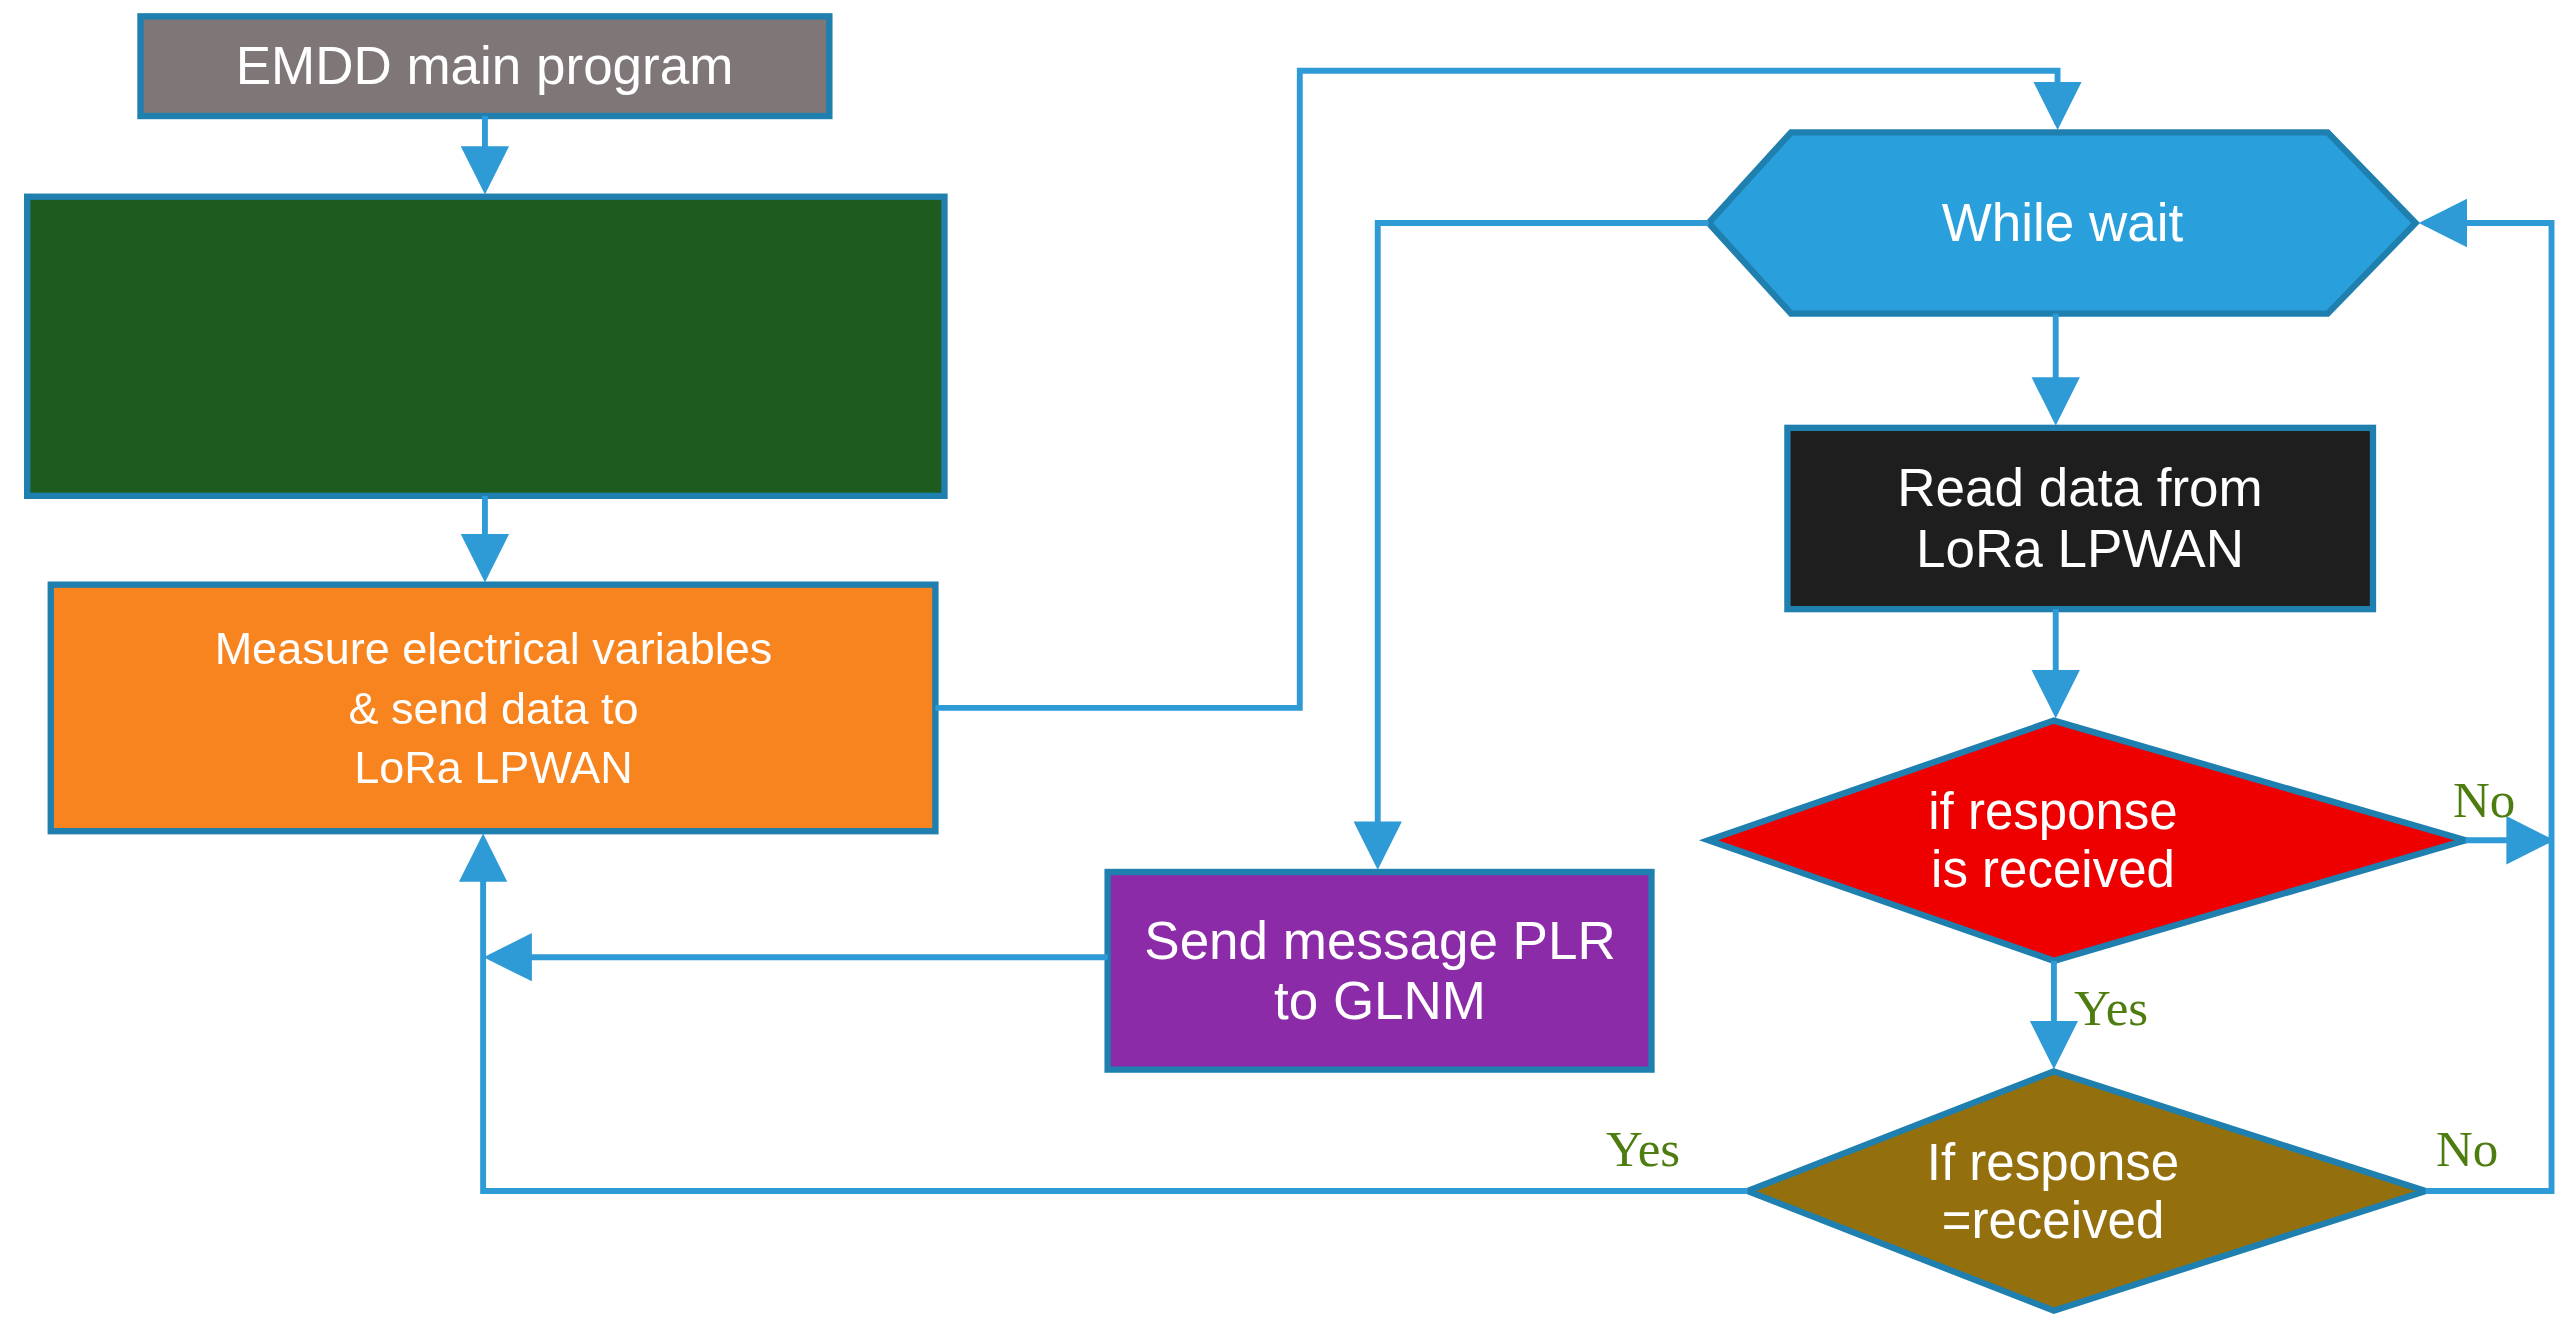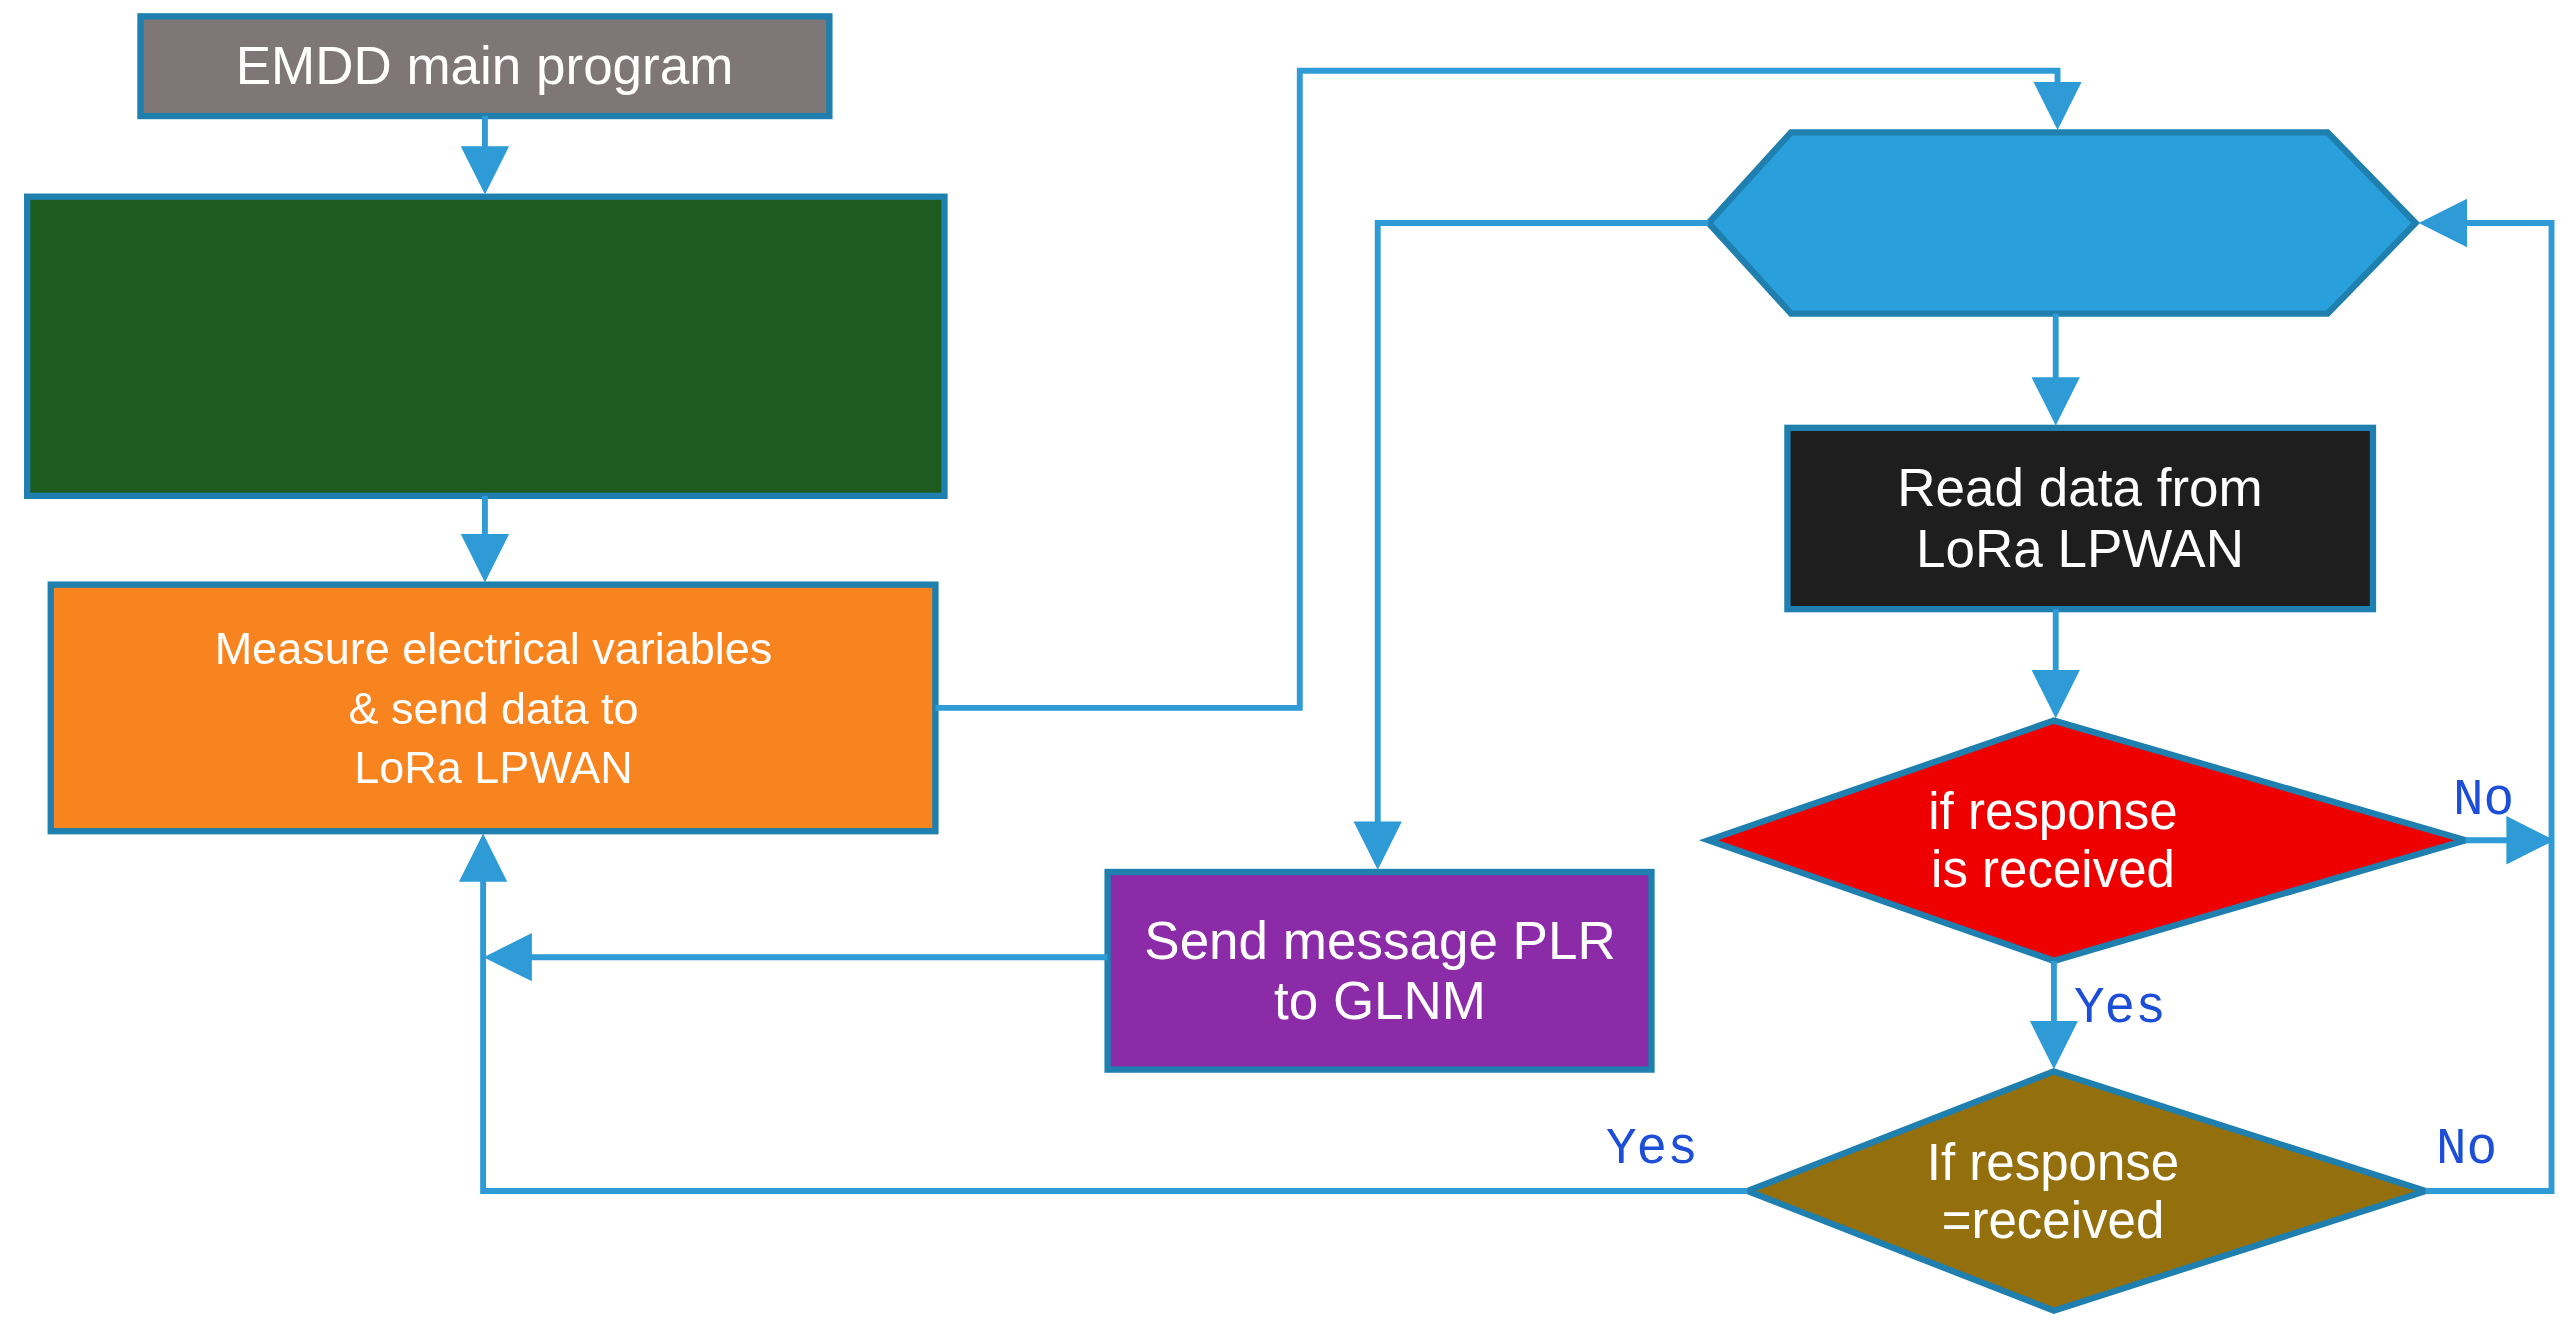--- a/index.html
+++ b/index.html
@@ -15,22 +15,22 @@
     justify-content:center;
     text-align:center;
     color:#ffffff;
     font-family:"Liberation Sans", sans-serif;
     line-height:1.14;
     pointer-events:none;
     white-space:pre-line;
   }
   .edgeLabel{
     position:absolute;
-    color:#1d4ed8;
-    font-family:Liberation Mono, monospace;
+    color:#4d7c0f;
+    font-family:Liberation Serif, serif;
     font-size:51px;
     line-height:1;
     white-space:nowrap;
   }
   .sub{font-size:0.62em; vertical-align:-0.28em;}
 </style>
 </head>
 <body>
 
 <div id="stage">
@@ -85,20 +85,21 @@
   </svg>
 
   <div class="nodeText" style="left:140px; top:16.3px; width:689px; height:100px; font-size:53px;">EMDD main program</div>
 
 
   <div class="nodeText" style="left:51px; top:585px; width:885px; height:247px; font-size:45px; line-height:1.32;">Measure electrical variables
 &amp;  send data to
 LoRa LPWAN</div>
 
   <div class="nodeText" style="left:1709px; top:132px; width:707px; height:181px; font-size:53px; flex-direction:column; line-height:1.2;">
+    <span>While wait</span>
   </div>
 
   <div class="nodeText" style="left:1787px; top:428px; width:586px; height:181px; font-size:53px;">Read data from
 LoRa LPWAN</div>
 
   <div class="nodeText" style="left:1745px; top:766px; width:616px; height:150px; font-size:51px;">if response
 is received</div>
 
   <div class="nodeText" style="left:1772px; top:1117px; width:562px; height:150px; font-size:51px;">If response
 =received</div>

